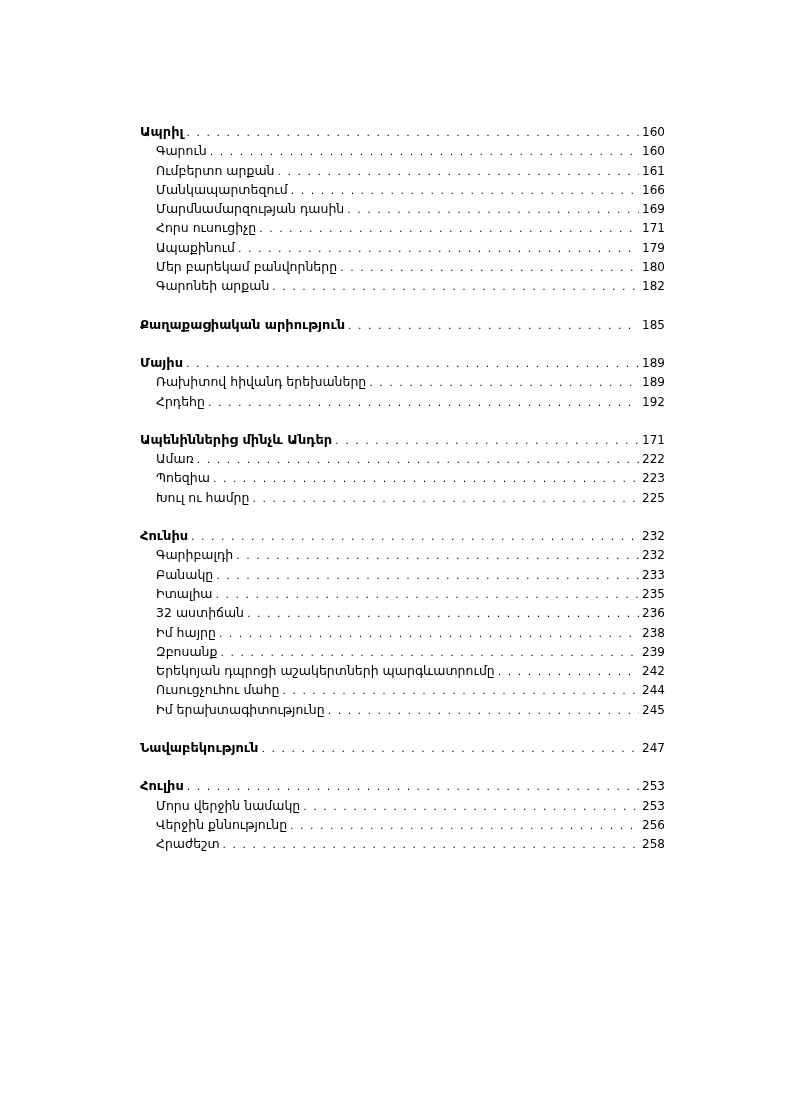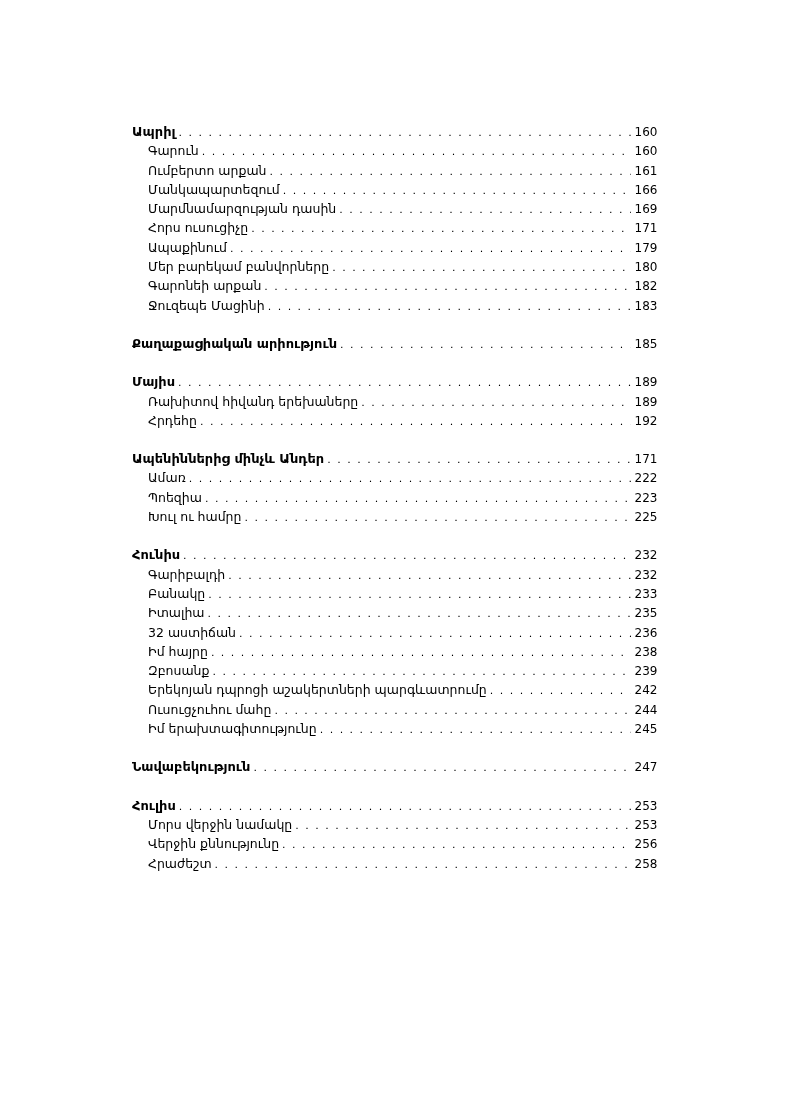--- a/index.html
+++ b/index.html
@@ -1,26 +1,26 @@
 <!DOCTYPE html>
 <html><head>
 <meta charset="utf-8">
 <style>
   html, body { margin: 0; padding: 0; background: #ffffff; }
   body { width: 810px; height: 1110px; position: relative; overflow: hidden;
          font-family: "DejaVu Sans", "Liberation Sans", sans-serif; color: #000; }
-  .toc { position: absolute; left: 132px; top: 122px; width: 526px; }
+  .toc { position: absolute; left: 140px; top: 122px; width: 526px; }
   .group { margin-bottom: 19px; }
   .row { display: flex; align-items: baseline; height: 19.3px; line-height: 19.3px; font-size: 12.5px; white-space: nowrap; }
   .row.head { font-weight: bold; font-size: 13px; }
   .row.sub { padding-left: 16px; }
   .title { flex: 0 0 auto; padding-right: 3px; }
   .leader { flex: 1 1 auto; overflow: hidden; color: #000; font-weight: normal; font-size: 11px; letter-spacing: 4.2px; }
   .leader::before { content: ". . . . . . . . . . . . . . . . . . . . . . . . . . . . . . . . . . . . . . . . . . . . . . . . . . . . . . . . . . . . . . . . . . . . . . . . . . . . . . . . . . . . . . . . . . . . . . . . . . . . . . . . . . . . . . . . . . . . . . . . . . . . . . . ."; letter-spacing: 0; word-spacing: 3px; }
-  .page { flex: 0 0 auto; width: 24px; text-align: center; font-weight: normal; font-size: 12px; padding-left: 3px; }
+  .page { flex: 0 0 auto; width: 24px; text-align: left; font-weight: normal; font-size: 12px; padding-left: 3px; }
 </style>
 </head>
 <body>
 
 <div class="toc">
 
   <div class="group">
     <div class="row head">
       <span class="title">Ապրիլ</span>
       <span class="leader"></span>
@@ -59,25 +59,20 @@
     <div class="row sub">
         <span class="title">Մեր բարեկամ բանվորները</span>
         <span class="leader"></span>
         <span class="page">180</span>
       </div>
     <div class="row sub">
         <span class="title">Գարոնեի արքան</span>
         <span class="leader"></span>
         <span class="page">182</span>
       </div>
-    <div class="row sub">
-        <span class="title">Ջուզեպե Մացինի</span>
-        <span class="leader"></span>
-        <span class="page">183</span>
-      </div>
   </div>
 
   <div class="group">
     <div class="row head">
       <span class="title">Քաղաքացիական արիություն</span>
       <span class="leader"></span>
       <span class="page">185</span>
     </div>
   </div>
 

